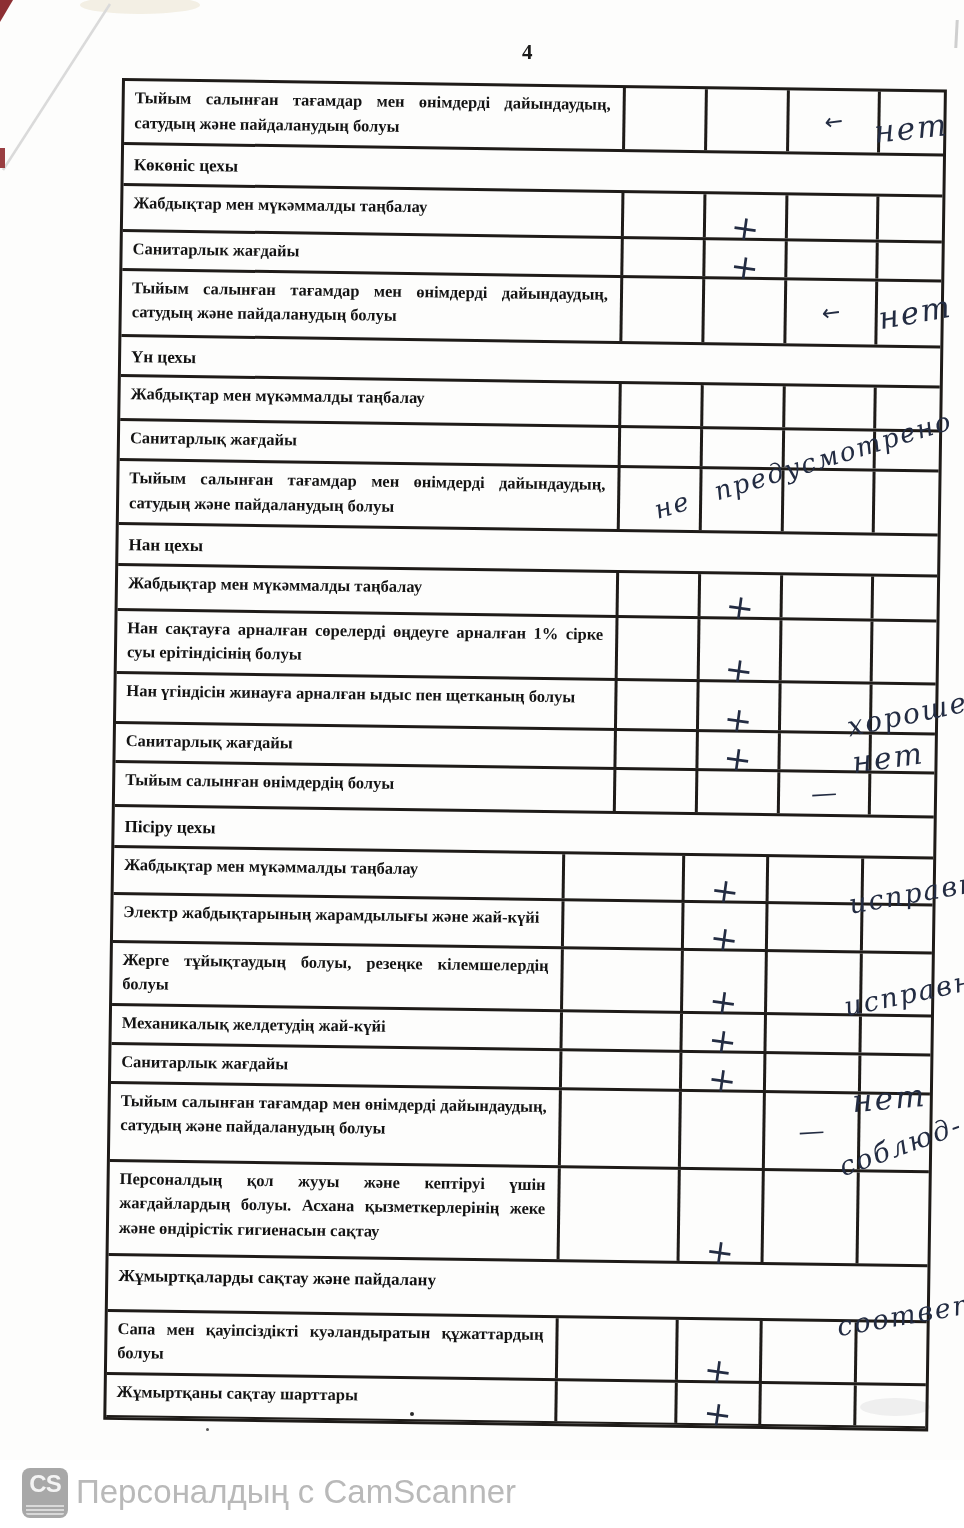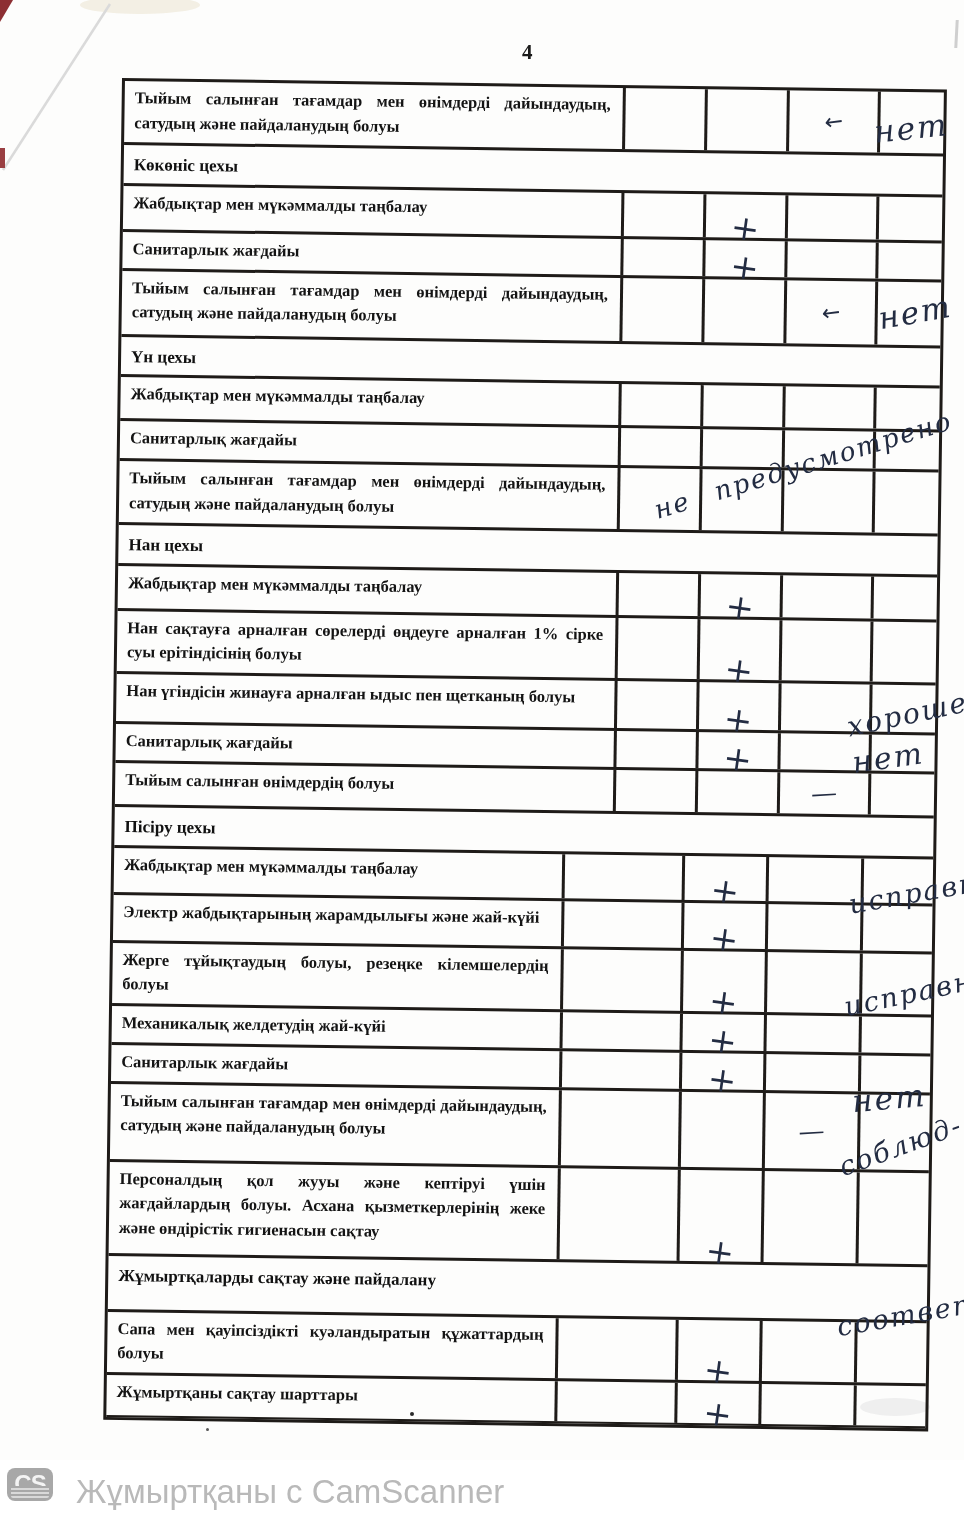--- a/index.html
+++ b/index.html
@@ -60,21 +60,21 @@
     position:absolute;white-space:nowrap;color:#232c42;
     font-family:"DejaVu Serif",serif;font-style:italic;
     letter-spacing:2px;z-index:5;
   }
   
   .artifact{position:absolute;pointer-events:none;}
   .speck{position:absolute;border-radius:50%;}
   
   .footer{position:absolute;left:0;top:1460px;width:964px;height:68px;background:#fff;}
   .cs-logo{
-    position:absolute;left:7px;top:8px;width:46px;height:33px;
+    position:absolute;left:22px;top:8px;width:46px;height:50px;
     background:#a8a8a8;border-radius:8px;overflow:hidden;
   }
   .cs-text{
     position:absolute;left:0;top:4px;width:100%;text-align:center;
     font:700 24px/1 "Liberation Sans",sans-serif;color:#f4f4f4;
     letter-spacing:-1px;
   }
   .cs-pages{
     position:absolute;left:4px;right:4px;bottom:3px;height:12px;
     background:repeating-linear-gradient(#a8a8a8 0 2px,#d9d9d9 2px 4px);
@@ -313,14 +313,14 @@
     <div class="hw" style="left: 852px; top: 1080px; font-size: 31px; transform: rotate(-5deg);">нет</div>
     <div class="hw" style="left: 836px; top: 1130px; font-size: 27px; transform: rotate(-20deg);">соблюд-</div>
     <div class="hw" style="left: 836px; top: 1298px; font-size: 27px; transform: rotate(-10deg);">соответ.</div>
   </div>
 
 <div class="footer">
   <div class="cs-logo">
     <span class="cs-text">CS</span>
     <span class="cs-pages"></span>
   </div>
-  <div class="footer-text">Жұмыртқаны с CamScanner</div>
+  <div class="footer-text">Персоналдың с CamScanner</div>
 </div>
 
 </body></html>

